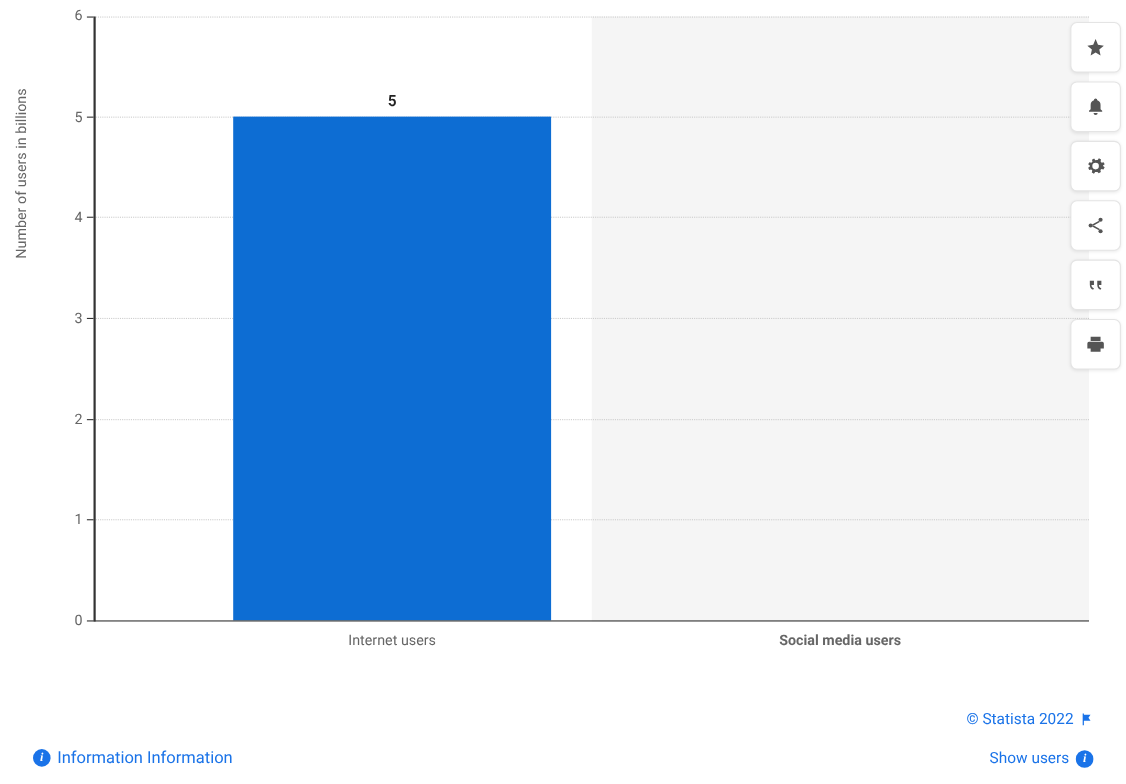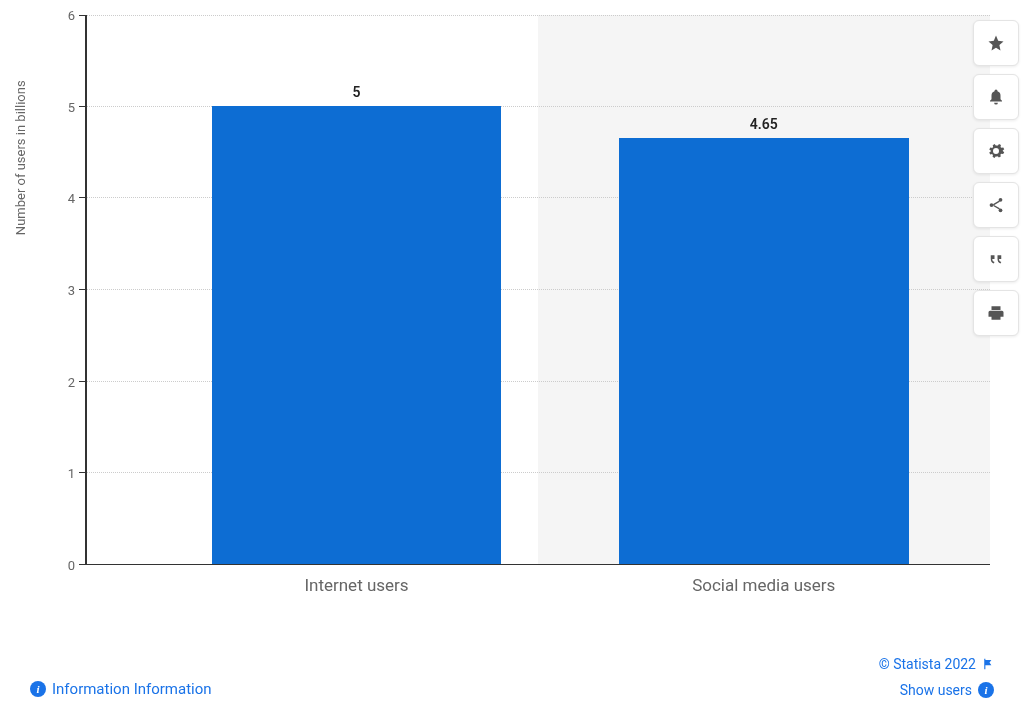--- a/index.html
+++ b/index.html
@@ -91,21 +91,21 @@
       text-align: center;
       font-size: 14px;
       font-weight: 600;
       color: #222;
       top: -22px;
     }
     .x-tick-label {
       position: absolute;
       top: 100%;
       margin-top: 10px;
-      font-size: 17px;
+      font-size: 13px;
       color: #666;
       transform: translateX(-50%);
       white-space: nowrap;
     }
     .footer {
       position: absolute;
       left: 30px;
       right: 30px;
       bottom: 15px;
       height: 50px;
@@ -122,21 +122,21 @@
       cursor: pointer;
     }
     .right-links {
       position: absolute;
       right: 0;
       bottom: 0;
       font-size: 14px;
       color: #1a73e8;
       display: flex;
       flex-direction: column;
-      gap: 10px;
+      gap: 20px;
       align-items: flex-end;
     }
     .right-links > div {
       display: flex;
       align-items: center;
       gap: 6px;
       cursor: pointer;
     }
     .side-toolbar {
       position: absolute;
@@ -208,26 +208,23 @@
     <span class="y-tick-label" style="bottom: calc(4/6 * 100%); transform: translateY(50%);">4</span>
     <span class="y-tick" style="bottom: calc(4/6 * 100%);"></span>
     <span class="y-tick-label" style="bottom: calc(5/6 * 100%); transform: translateY(50%);">5</span>
     <span class="y-tick" style="bottom: calc(5/6 * 100%);"></span>
     <span class="y-tick-label" style="bottom: calc(6/6 * 100%); transform: translateY(50%);">6</span>
     <span class="y-tick" style="bottom: calc(6/6 * 100% - 1px);"></span>
 
     <div class="bar" style="left: 14%; width: 32%; height: calc(5/6 * 100%);">
       <div class="bar-label">5</div>
     </div>
-    <div class="bar" style="left: 59%; width: 32%; height: calc(4.65/6 * 100%);">
-      <div class="bar-label">4.65</div>
-    </div>
 
     <span class="x-tick-label" style="left: 30%;">Internet users</span>
-    <span class="x-tick-label" style="left: 75%;">Social media users</span>
+    <span class="x-tick-label" style="left: 75%; font-weight: bold;">Social media users</span>
 
     <div class="axis-line x-axis-line"></div>
     <div class="axis-line y-axis-line"></div>
   </div>
 </div>
 
 <div class="footer">
   <div class="additional-info">
     <span class="info-circle">i</span>
     <span>Information Information</span>

